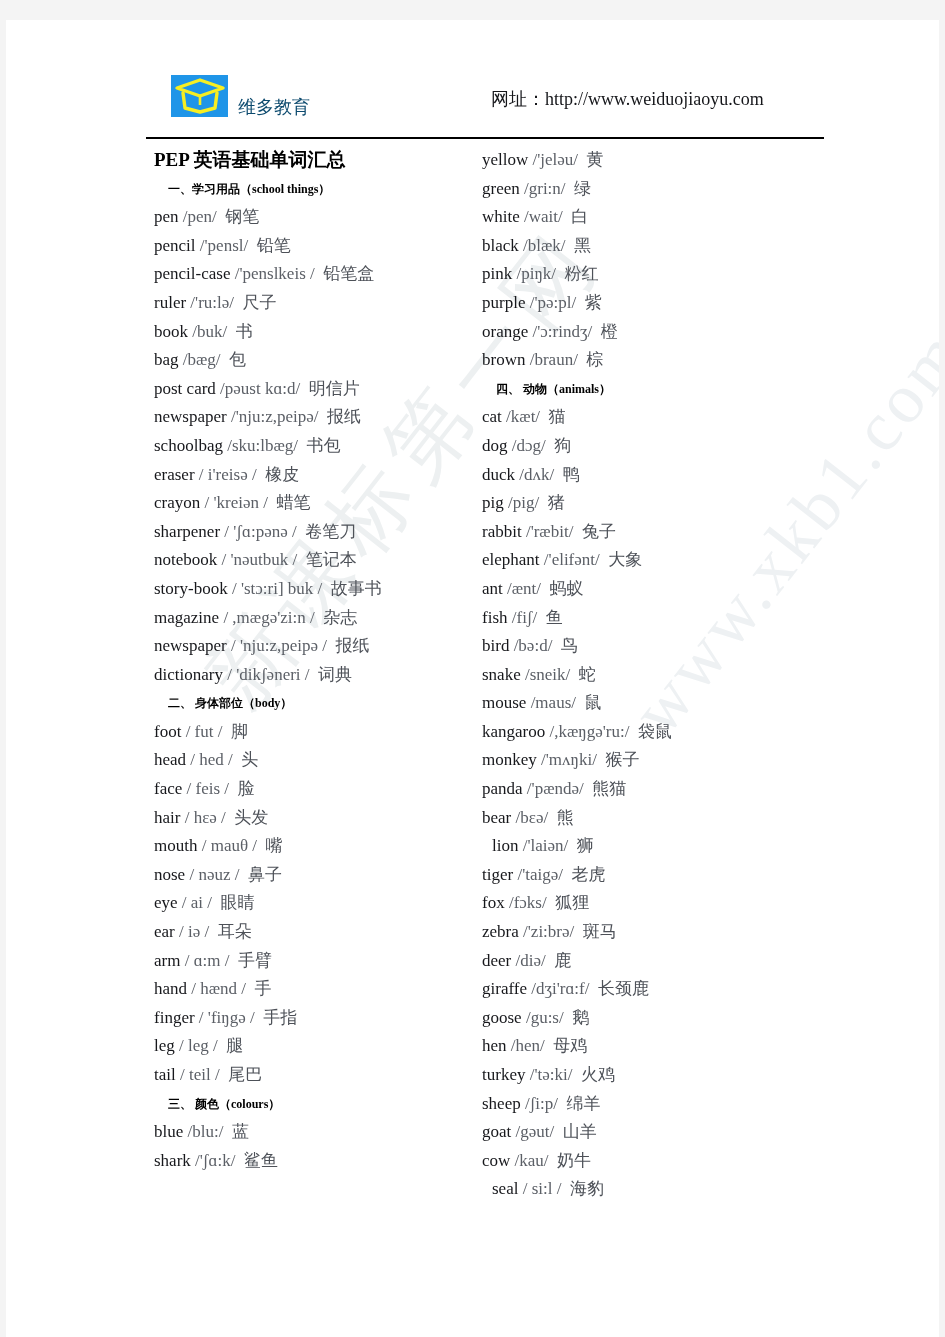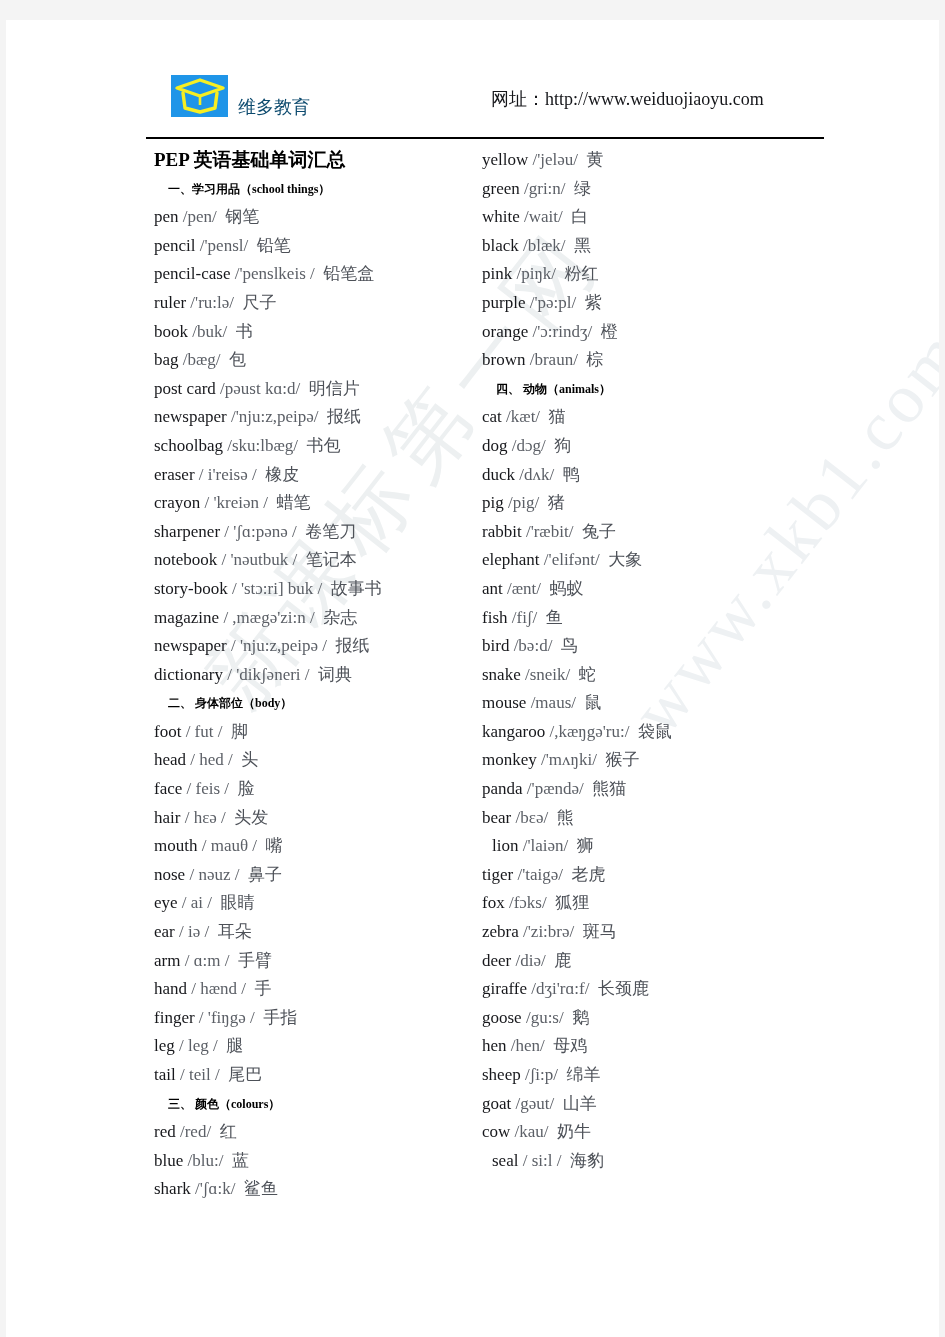--- a/index.html
+++ b/index.html
@@ -197,21 +197,20 @@
         <div class="entry"><span class="w">mouth</span> <span class="ipa">/ mauθ /</span>&nbsp; <span class="cn">嘴</span></div>
         <div class="entry"><span class="w">nose</span> <span class="ipa">/ nəuz /</span>&nbsp; <span class="cn">鼻子</span></div>
         <div class="entry"><span class="w">eye</span> <span class="ipa">/ ai /</span>&nbsp; <span class="cn">眼睛</span></div>
         <div class="entry"><span class="w">ear</span> <span class="ipa">/ iə /</span>&nbsp; <span class="cn">耳朵</span></div>
         <div class="entry"><span class="w">arm</span> <span class="ipa">/ ɑ:m /</span>&nbsp; <span class="cn">手臂</span></div>
         <div class="entry"><span class="w">hand</span> <span class="ipa">/ hænd /</span>&nbsp; <span class="cn">手</span></div>
         <div class="entry"><span class="w">finger</span> <span class="ipa">/ 'fiŋgə /</span>&nbsp; <span class="cn">手指</span></div>
         <div class="entry"><span class="w">leg</span> <span class="ipa">/ leg /</span>&nbsp; <span class="cn">腿</span></div>
         <div class="entry"><span class="w">tail</span> <span class="ipa">/ teil /</span>&nbsp; <span class="cn">尾巴</span></div>
         <div class="section-head">三、 颜色（colours）</div>
-        <div class="entry"><span class="w">red</span> <span class="ipa">/red/</span>&nbsp; <span class="cn">红</span></div>
         <div class="entry"><span class="w">blue</span> <span class="ipa">/blu:/</span>&nbsp; <span class="cn">蓝</span></div>
         <div class="entry"><span class="w">shark</span> <span class="ipa">/'ʃɑ:k/</span>&nbsp; <span class="cn">鲨鱼</span></div>
       </div>
     <div class="col col-right" id="col-right">
         <div class="entry"><span class="w">yellow</span> <span class="ipa">/'jeləu/</span>&nbsp; <span class="cn">黄</span></div>
         <div class="entry"><span class="w">green</span> <span class="ipa">/gri:n/</span>&nbsp; <span class="cn">绿</span></div>
         <div class="entry"><span class="w">white</span> <span class="ipa">/wait/</span>&nbsp; <span class="cn">白</span></div>
         <div class="entry"><span class="w">black</span> <span class="ipa">/blæk/</span>&nbsp; <span class="cn">黑</span></div>
         <div class="entry"><span class="w">pink</span> <span class="ipa">/piŋk/</span>&nbsp; <span class="cn">粉红</span></div>
         <div class="entry"><span class="w">purple</span> <span class="ipa">/'pə:pl/</span>&nbsp; <span class="cn">紫</span></div>
@@ -234,20 +233,21 @@
         <div class="entry"><span class="w">panda</span> <span class="ipa">/'pændə/</span>&nbsp; <span class="cn">熊猫</span></div>
         <div class="entry"><span class="w">bear</span> <span class="ipa">/bɛə/</span>&nbsp; <span class="cn">熊</span></div>
         <div class="entry indent"><span class="w">lion</span> <span class="ipa">/'laiən/</span>&nbsp; <span class="cn">狮</span></div>
         <div class="entry"><span class="w">tiger</span> <span class="ipa">/'taigə/</span>&nbsp; <span class="cn">老虎</span></div>
         <div class="entry"><span class="w">fox</span> <span class="ipa">/fɔks/</span>&nbsp; <span class="cn">狐狸</span></div>
         <div class="entry"><span class="w">ᴢebra</span> <span class="ipa">/'ᴢi:brə/</span>&nbsp; <span class="cn">斑马</span></div>
         <div class="entry"><span class="w">deer</span> <span class="ipa">/diə/</span>&nbsp; <span class="cn">鹿</span></div>
         <div class="entry"><span class="w">giraffe</span> <span class="ipa">/dʒi'rɑ:f/</span>&nbsp; <span class="cn">长颈鹿</span></div>
         <div class="entry"><span class="w">goose</span> <span class="ipa">/gu:s/</span>&nbsp; <span class="cn">鹅</span></div>
         <div class="entry"><span class="w">hen</span> <span class="ipa">/hen/</span>&nbsp; <span class="cn">母鸡</span></div>
+        <div class="entry"><span class="w">turkey</span> <span class="ipa">/'tə:ki/</span>&nbsp; <span class="cn">火鸡</span></div>
         <div class="entry"><span class="w">sheep</span> <span class="ipa">/ʃi:p/</span>&nbsp; <span class="cn">绵羊</span></div>
         <div class="entry"><span class="w">goat</span> <span class="ipa">/gəut/</span>&nbsp; <span class="cn">山羊</span></div>
         <div class="entry"><span class="w">cow</span> <span class="ipa">/kau/</span>&nbsp; <span class="cn">奶牛</span></div>
         <div class="entry indent"><span class="w">seal</span> <span class="ipa">/ si:l /</span>&nbsp; <span class="cn">海豹</span></div>
       </div>
   </div>
 
 </div>
 
 </body></html>

